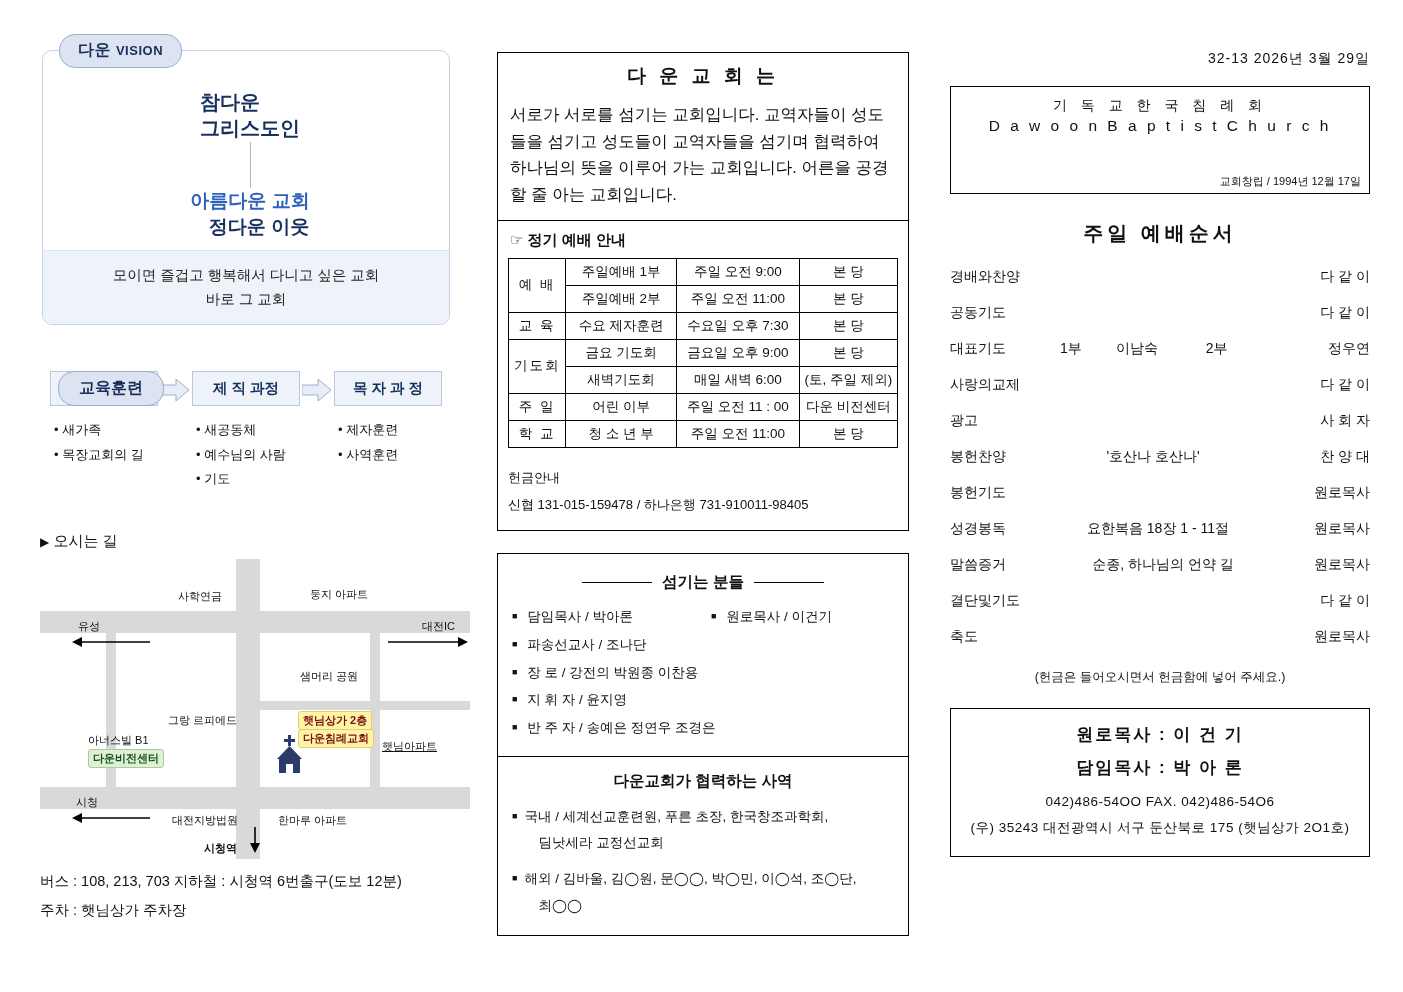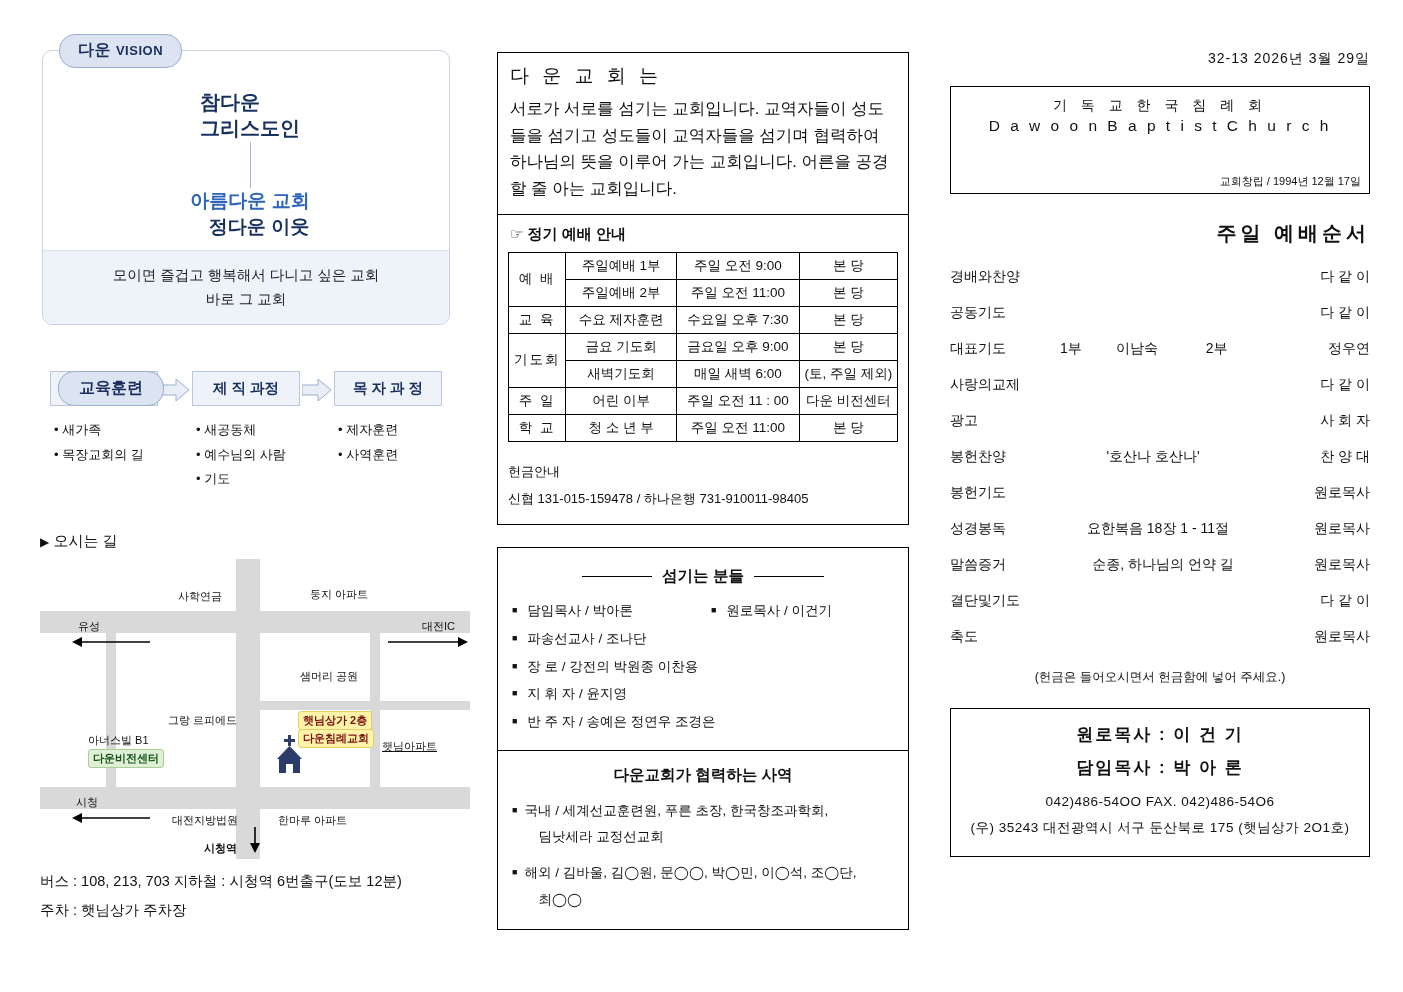--- a/index.html
+++ b/index.html
@@ -89,22 +89,22 @@
     background:#fff3a8; border:1px solid #e3cf6a; border-radius:3px; padding:1px 4px;
     color:#7a1414;
   }
   .mtag.green { background:#dff0d6; border-color:#a8cd96; color:#15531a; }
   .map-foot { font-size:14.5px; line-height:2; margin-top:8px; margin-left:4px; }
 
   
   .mbox { border:1px solid #000; background:#fff; }
   .intro { padding:10px 12px 12px 12px; }
   .intro-title {
-    font-size:19px; font-weight:normal; letter-spacing:4px;
-    margin-bottom:6px;
+    text-align:center; font-size:19px; font-weight:bold; letter-spacing:4px;
+    margin-bottom:12px;
   }
   .intro-body { font-size:16.5px; line-height:1.62; }
 
   .svc-wrap { border:1px solid #000; border-top:none; padding:8px 10px 12px 10px; }
   .svc-head { font-size:15px; font-weight:bold; margin:2px 0 8px 2px; }
   table.svc { border-collapse:collapse; width:100%; font-size:13.5px; }
   table.svc td {
     border:1px solid #000; text-align:center; padding:4px 2px; height:26px;
     white-space:nowrap;
   }
@@ -134,21 +134,21 @@
   .issue { text-align:right; font-size:14px; letter-spacing:1px; margin-bottom:18px; }
   .namebox {
     border:1px solid #000; text-align:center; padding:10px 0 8px 0; position:relative;
     height:108px;
   }
   .denom { font-size:14px; letter-spacing:5px; }
   .bigname { font-size:36px; font-weight:bold; letter-spacing:16px; margin:2px 0 0 12px; }
   .engname { font-size:15.5px; letter-spacing:3px; margin-top:2px; }
   .founded { position:absolute; right:8px; bottom:4px; font-size:11px; }
 
-  .order-title { text-align:right; font-size:20px; font-weight:bold; letter-spacing:4px; margin:26px 0 22px 0; }
+  .order-title { text-align:center; font-size:20px; font-weight:bold; letter-spacing:4px; margin:26px 0 22px 0; }
   .order-row { display:flex; font-size:14px; line-height:1; margin-bottom:22px; align-items:baseline; }
   .o-name { width:110px; }
   .o-mid  { flex:1; }
   .o-who  { width:84px; text-align:right; }
   .o-sub1 { display:inline-block; width:52px; }
   .o-sub2 { display:inline-block; width:86px; }
   .o-sub3 { display:inline-block; width:52px; }
 
   .note { text-align:center; font-size:12.5px; margin-top:26px; }
 

